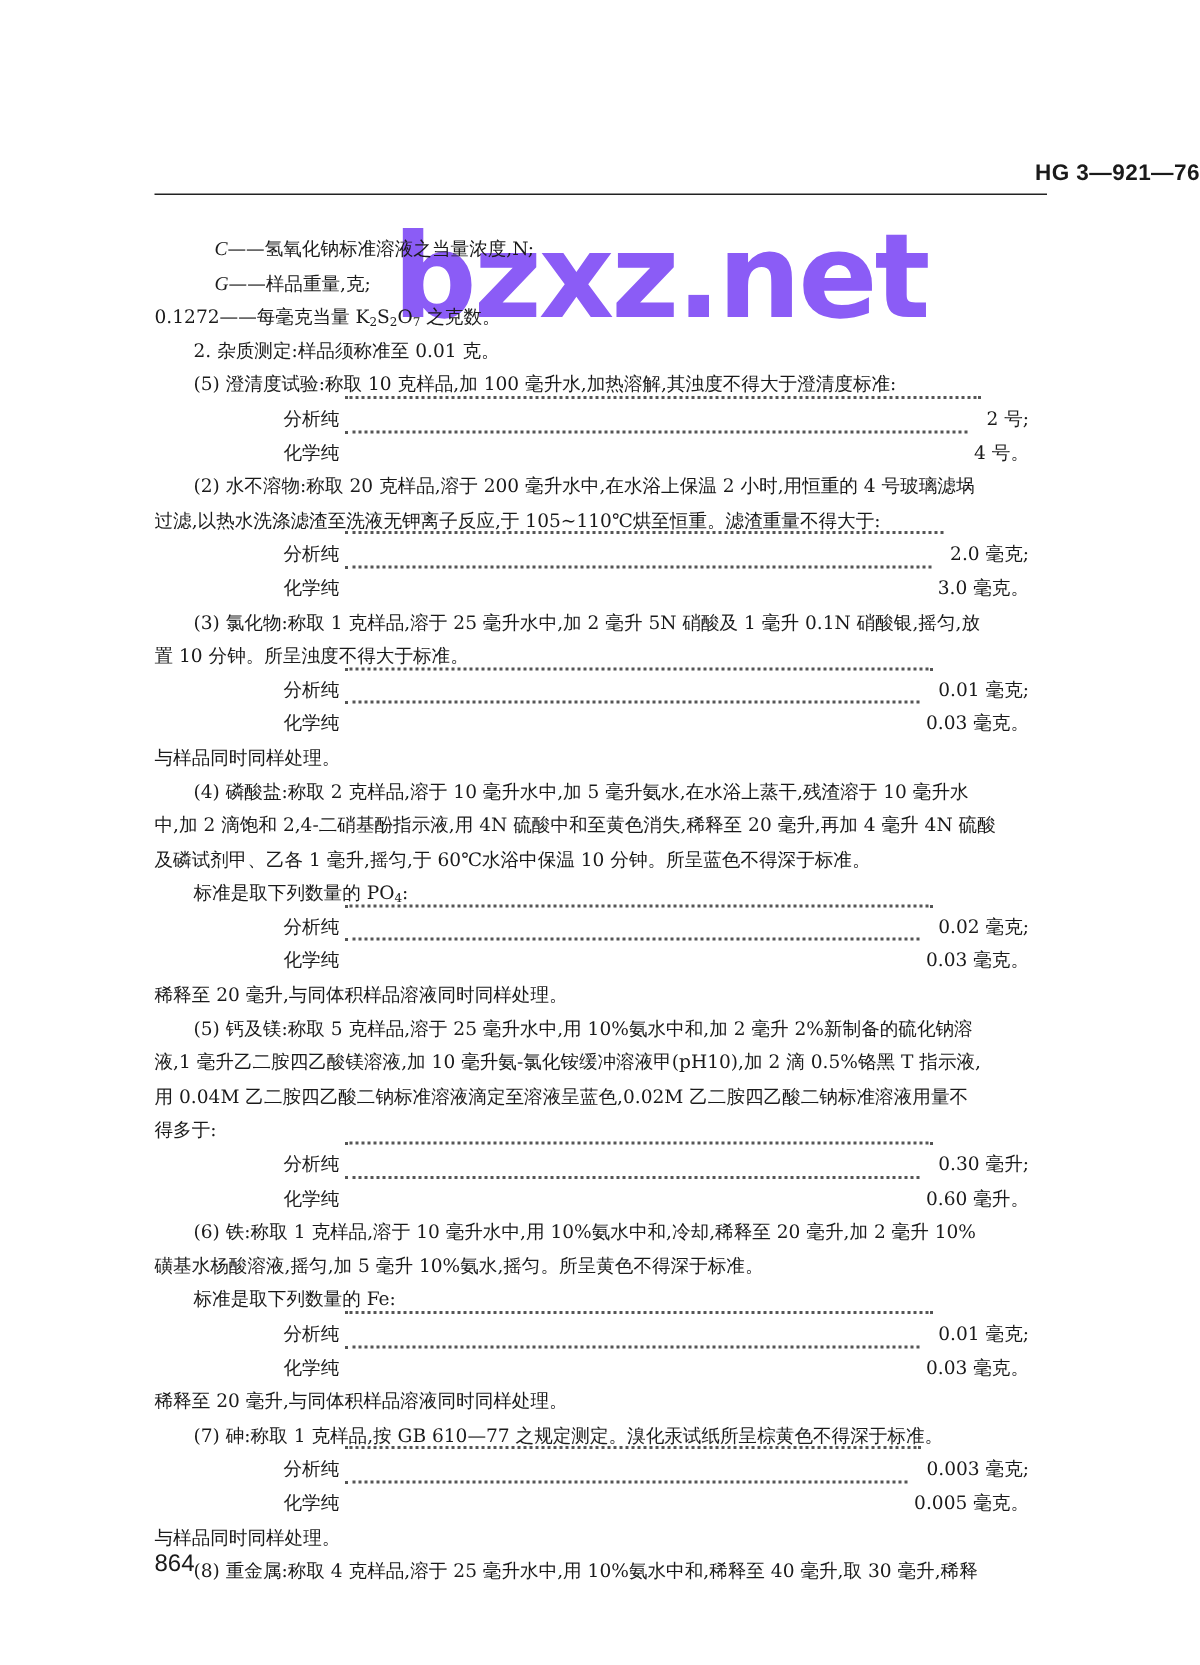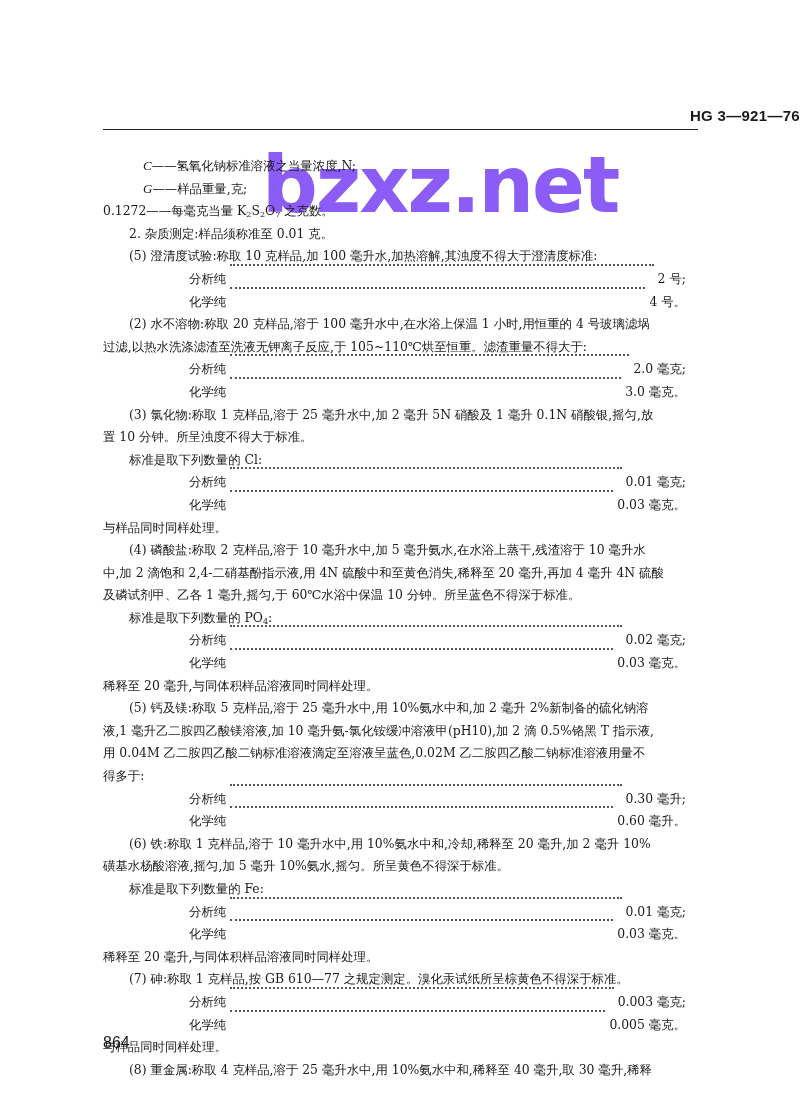--- a/index.html
+++ b/index.html
@@ -64,36 +64,35 @@
       <span class="lbl">分析纯</span>
       <span class="dots"></span>
       <span class="val">2 号;</span>
     </div>
   <div class="line dot-row">
       <span class="lbl">化学纯</span>
       <span class="dots"></span>
       <span class="val">4 号。</span>
     </div>
 
-  <div class="line ind1">(2) 水不溶物:称取 20 克样品,溶于 100 毫升水中,在水浴上保温 1 小时,用恒重的 4 号玻璃滤埚</div>
+  <div class="line ind1">(2) 水不溶物:称取 20 克样品,溶于 200 毫升水中,在水浴上保温 2 小时,用恒重的 4 号玻璃滤埚</div>
   <div class="line ind0">过滤,以热水洗涤滤渣至洗液无钾离子反应,于 105~110℃烘至恒重。滤渣重量不得大于:</div>
   <div class="line dot-row">
       <span class="lbl">分析纯</span>
       <span class="dots"></span>
       <span class="val">2.0 毫克;</span>
     </div>
   <div class="line dot-row">
       <span class="lbl">化学纯</span>
       <span class="dots"></span>
       <span class="val">3.0 毫克。</span>
     </div>
 
   <div class="line ind1">(3) 氯化物:称取 1 克样品,溶于 25 毫升水中,加 2 毫升 5N 硝酸及 1 毫升 0.1N 硝酸银,摇匀,放</div>
   <div class="line ind0">置 10 分钟。所呈浊度不得大于标准。</div>
-  <div class="line ind1">标准是取下列数量的 Cl:</div>
   <div class="line dot-row">
       <span class="lbl">分析纯</span>
       <span class="dots"></span>
       <span class="val">0.01 毫克;</span>
     </div>
   <div class="line dot-row">
       <span class="lbl">化学纯</span>
       <span class="dots"></span>
       <span class="val">0.03 毫克。</span>
     </div>

